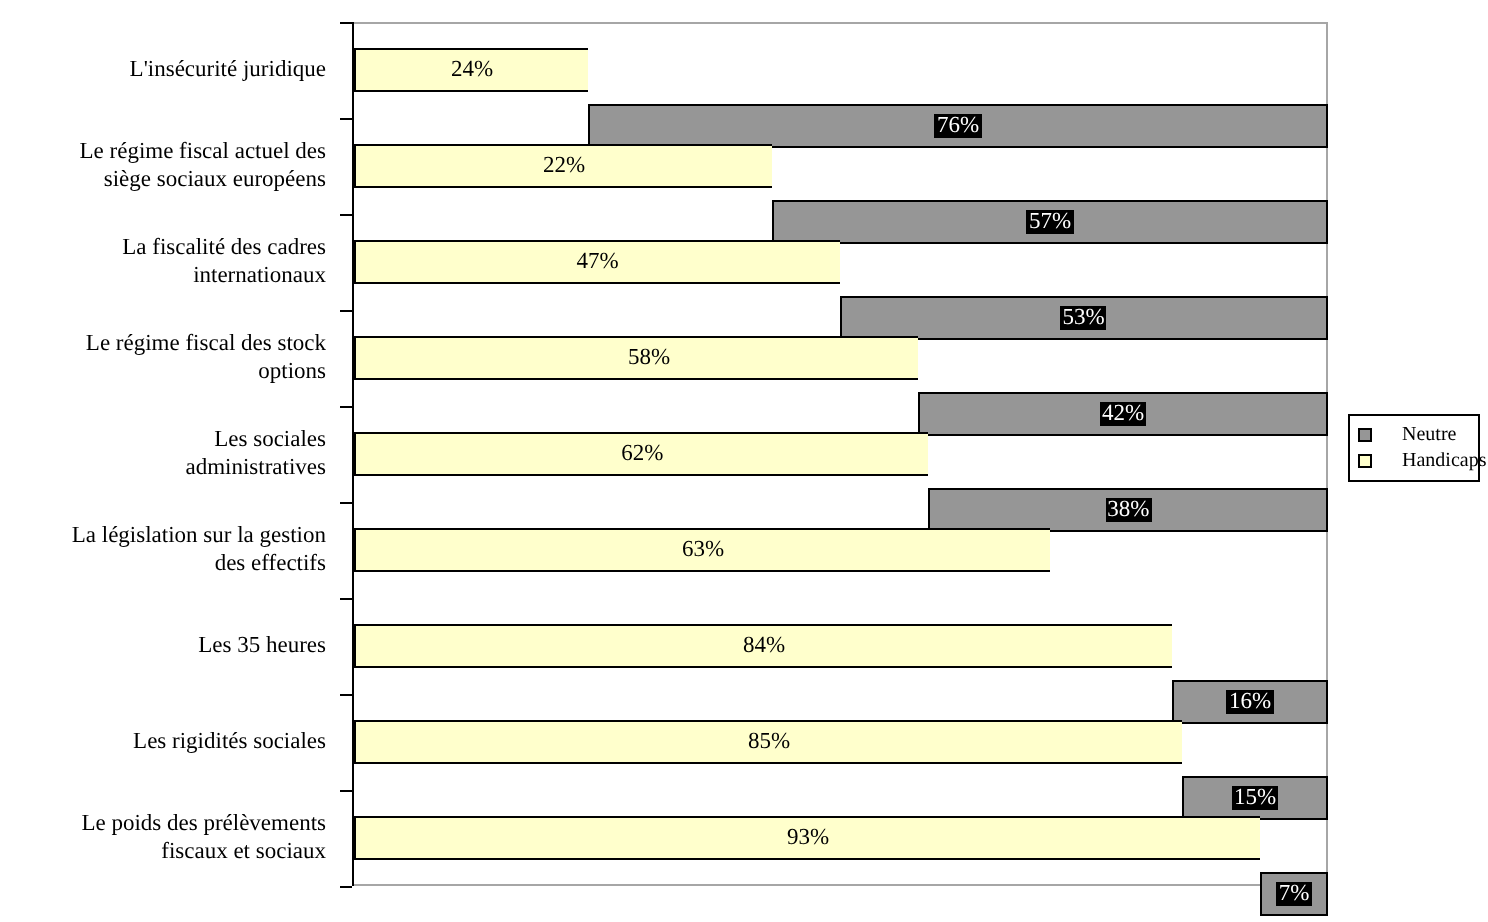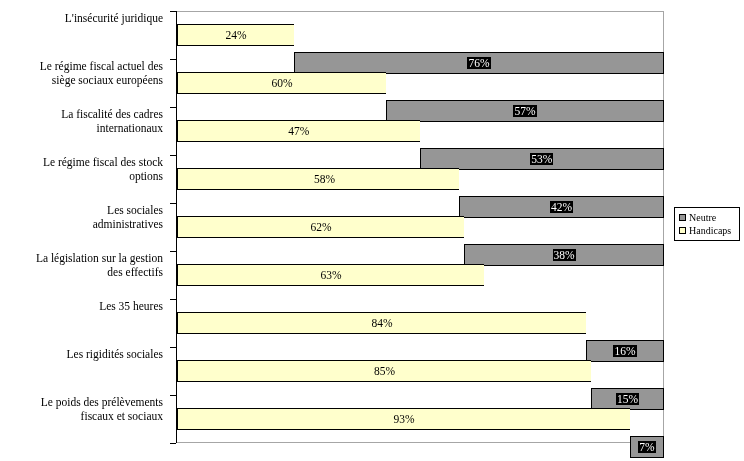--- a/index.html
+++ b/index.html
@@ -35,21 +35,21 @@
     left:170px;
   }
 
   
   .rows{position:absolute;left:0;top:0;width:744px;height:461px;}
   .row{position:absolute;left:0;height:48px;width:744px;}
   .cat-label{
     position:absolute;
     left:0;width:168px;
     top:0;height:48px;
-    display:flex;align-items:flex-start;justify-content:flex-end;
+    display:flex;align-items:center;justify-content:flex-end;
     text-align:right;
     font-size:11.5px;
     line-height:14px;
     color:#000000;
     box-sizing:border-box;
     padding-right:5px;
   }
   .cat-label span{display:block;}
 
   .bar-track{
@@ -92,20 +92,21 @@
     border:1px solid #000000;
     background:#ffffff;
     padding:3px 3px 3px 4px;
   }
   .legend-item{
     display:flex;align-items:center;
     font-size:10px;
     line-height:13px;
     color:#000000;
     white-space:nowrap;
+    gap:12px;
   }
   .legend-swatch{
     width:7px;height:7px;
     box-sizing:border-box;
     border:1px solid #000000;
     margin-right:3px;
     flex:0 0 auto;
   }
   .legend-swatch.neutre{background:#969696;}
   .legend-swatch.handicaps{background:#ffffcc;}
@@ -136,21 +137,21 @@
       </div>
       <div class="row" style="top: 59px; padding-left: 32px;">
         <div class="cat-label">
           <div>
             <span>Le régime fiscal actuel des</span>
             <span>siège sociaux européens</span>
           </div>
         </div>
         <div class="bar-track">
           <div class="seg handicaps" style="width: 209px;">
-            <span class="seg-label">60%</span>
+            <span class="seg-label">22%</span>
           </div>
           <div class="seg neutre" style="width: 278px;">
             <span class="seg-label">57%</span>
           </div>
         </div>
       </div>
       <div class="row" style="top: 107px;">
         <div class="cat-label">
           <div>
             <span>La fiscalité des cadres</span>
@@ -199,21 +200,21 @@
         </div>
       </div>
       <div class="row" style="top: 251px;">
         <div class="cat-label">
           <div>
             <span>La législation sur la gestion</span>
             <span>des effectifs</span>
           </div>
         </div>
         <div class="bar-track">
-          <div class="seg handicaps" style="width: 307px;">
+          <div class="seg handicaps" style="width: 348px;">
             <span class="seg-label">63%</span>
           </div>
         </div>
       </div>
       <div class="row" style="top: 299px;">
         <div class="cat-label">
           <div>
             <span>Les 35 heures</span>
           </div>
         </div>

